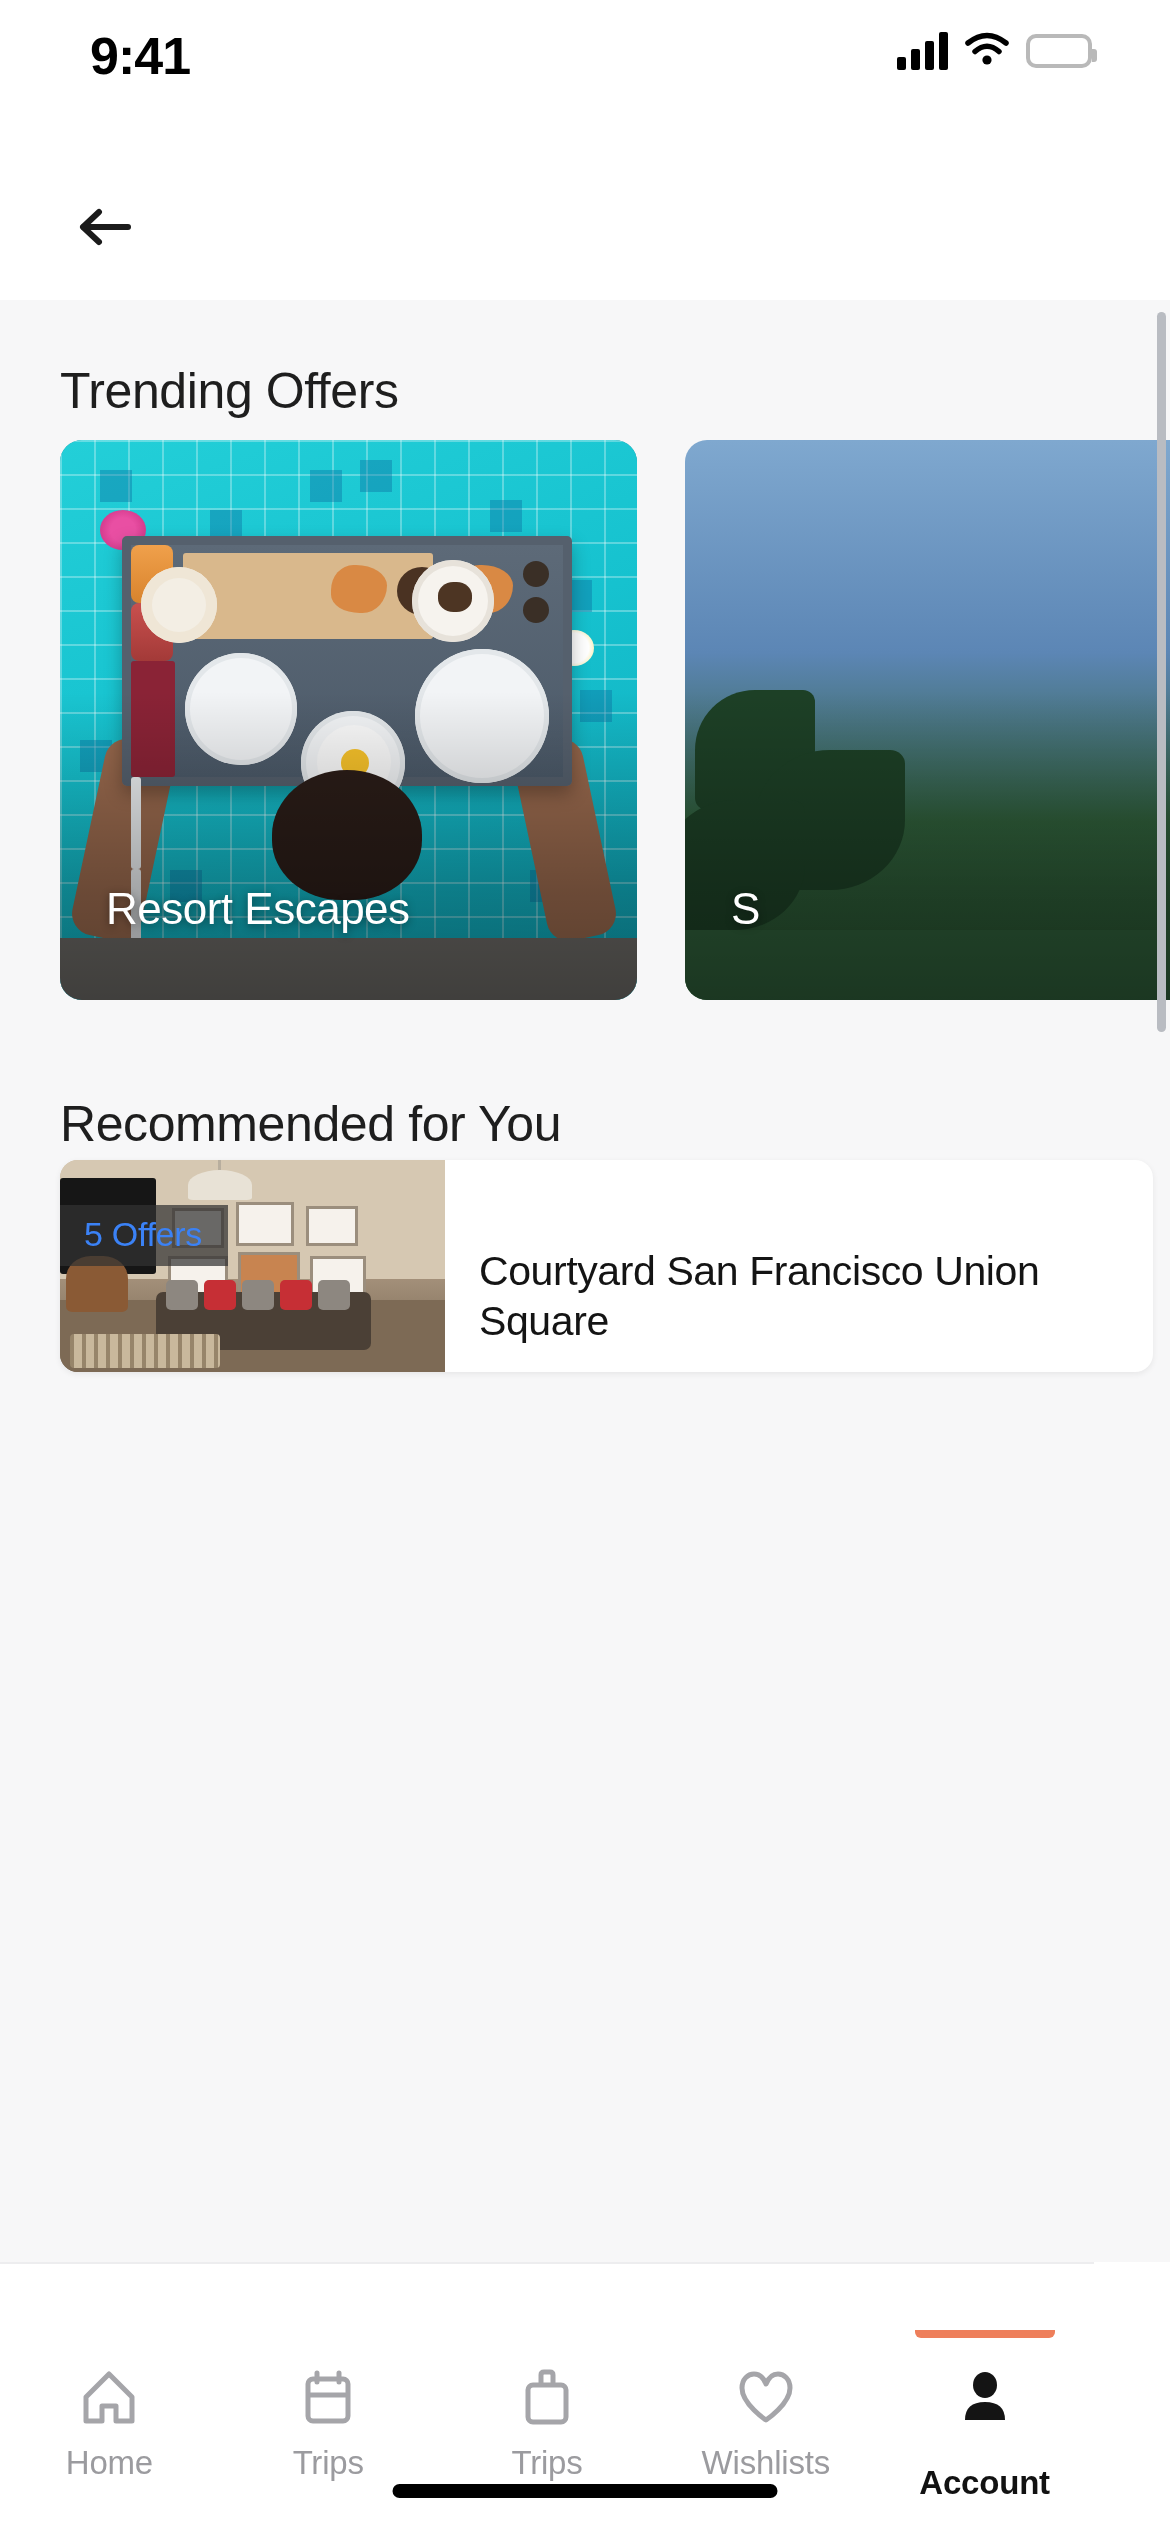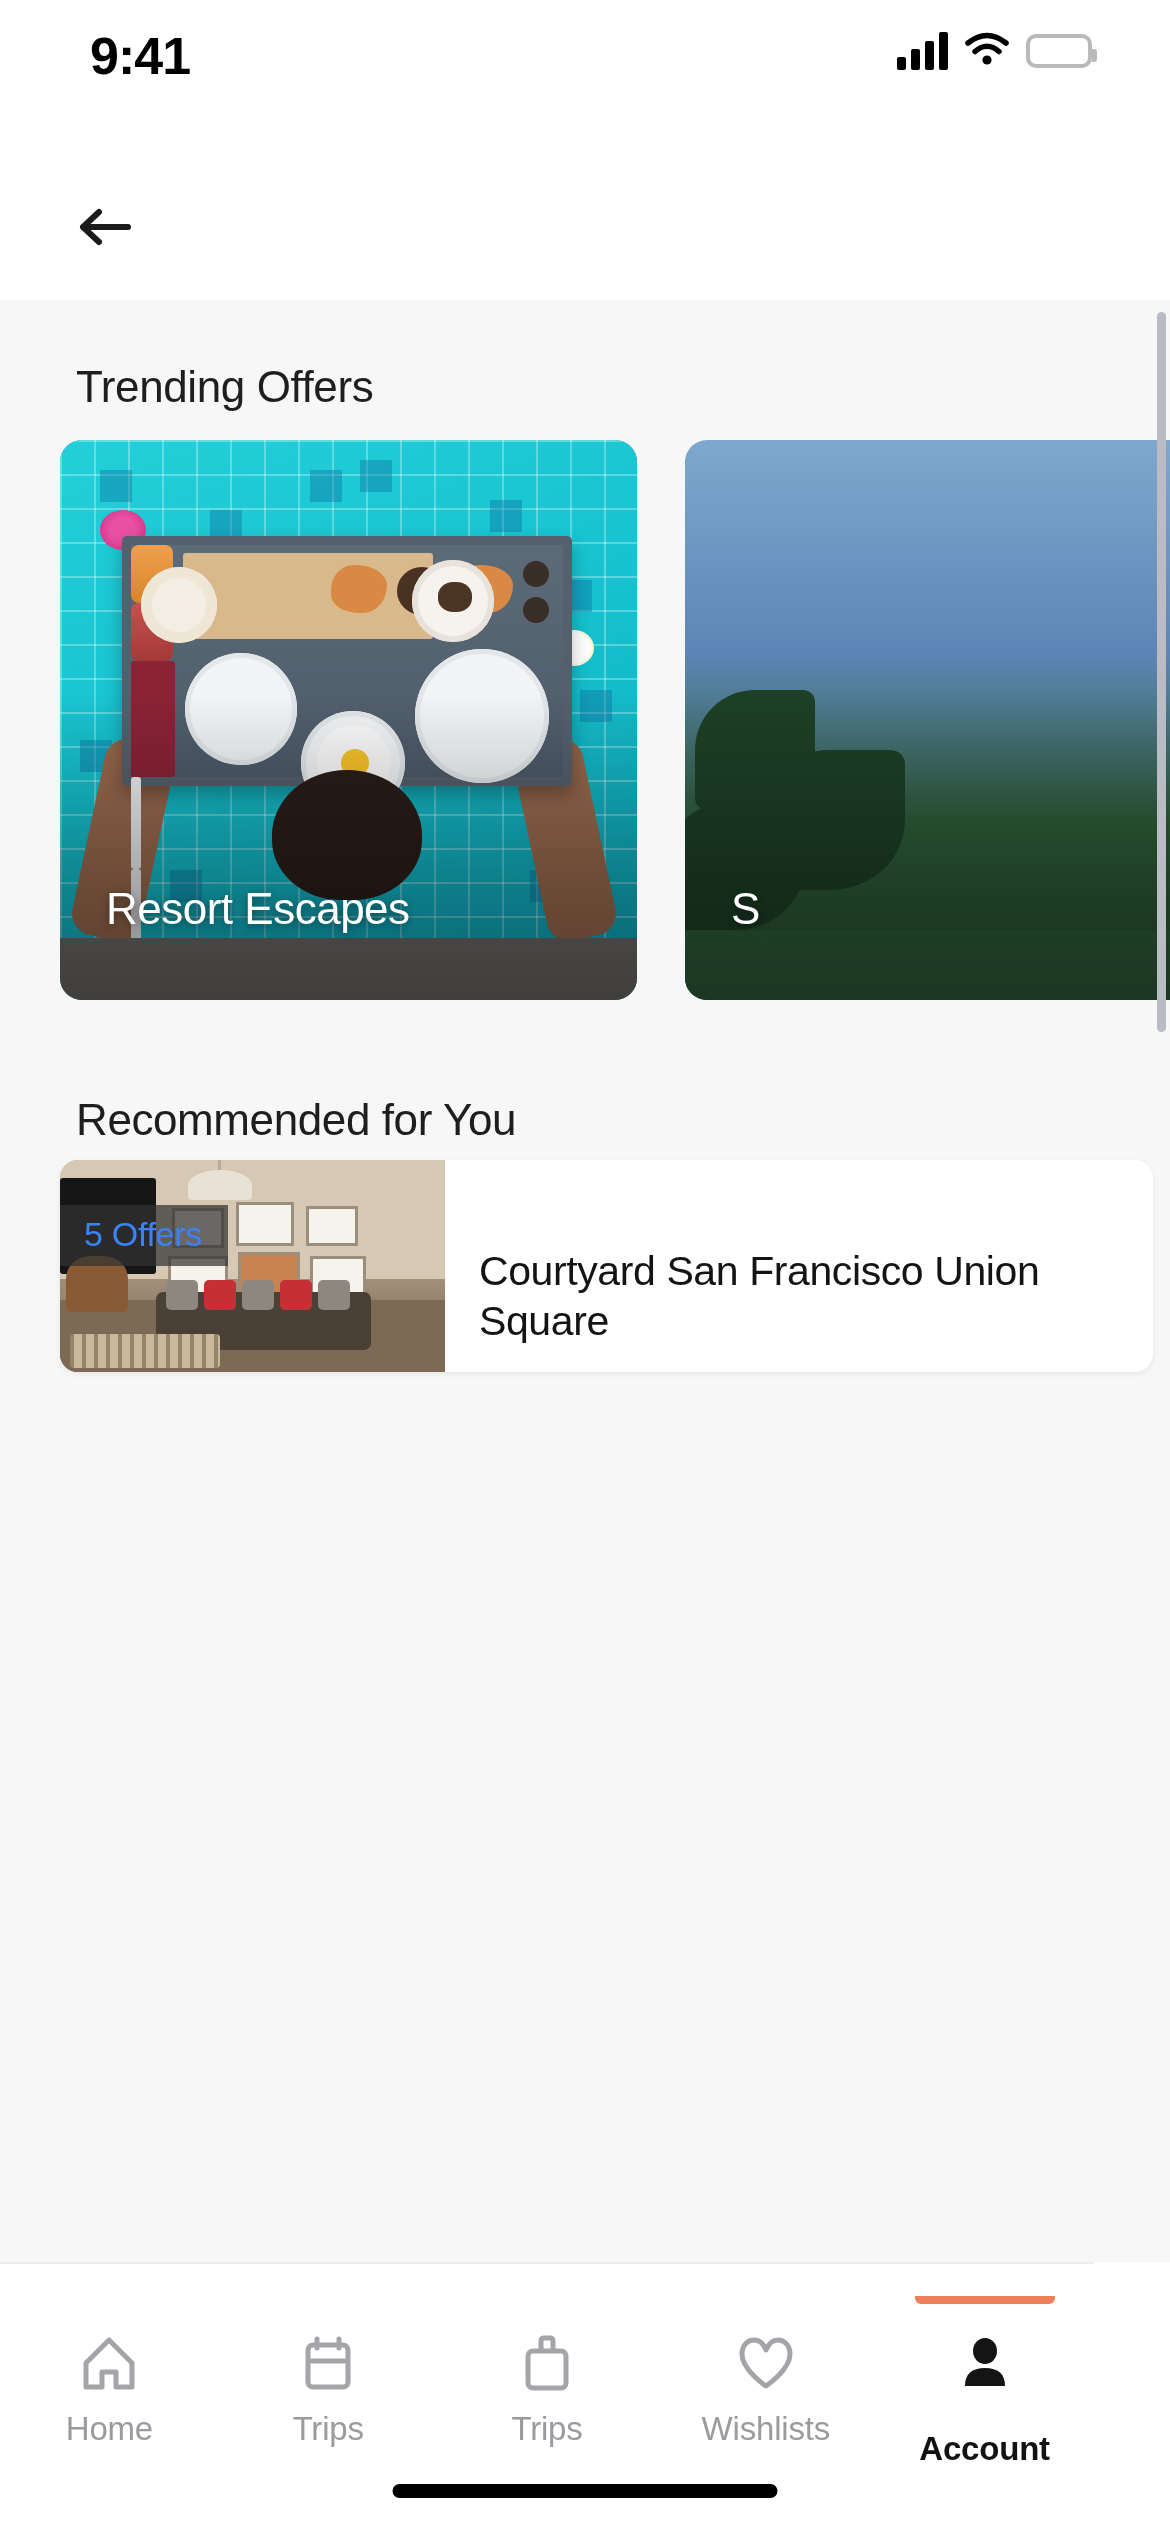--- a/index.html
+++ b/index.html
@@ -71,22 +71,22 @@
 
   
   .body-scroll {
     position:absolute; top:300px; left:0;
     width:1170px; height:1962px;
     background:#f7f7f8;
     overflow:hidden;
   }
 
   .section-title {
-    position:absolute; left:76px;
-    font-size:44px; font-weight:400; color:#1e1e1e;
+    position:absolute; left:60px;
+    font-size:50px; font-weight:400; color:#1e1e1e;
     letter-spacing:-0.4px;
   }
   .sec-trending { top:62px; }
   .sec-recommended { top:795px; }
 
   
   .trend-row {
     position:absolute; top:140px; left:0;
     width:1170px; height:562px;
     display:flex; gap:48px; padding-left:60px;
@@ -207,21 +207,21 @@
     position:absolute; right:4px; top:312px;
     width:9px; height:720px; border-radius:6px;
     background:#b9bcc2;
     z-index:30;
   }
 
   
   .tabbar {
     position:absolute; left:0; bottom:0; width:1094px; height:270px;
     background:#ffffff; border-top:2px solid #ededef;
-    display:flex; align-items:center;
+    display:flex; align-items:flex-end;
   }
   .tab {
     position:relative; flex:1; height:200px;
     display:flex; flex-direction:column; align-items:center; justify-content:flex-start;
     padding-top:34px; cursor:pointer;
   }
   .tab .ic { width:62px; height:62px; display:block; }
   .tab .tlabel {
     margin-top:16px; font-size:33px; color:#9b9b9f; letter-spacing:-0.2px;
   }

